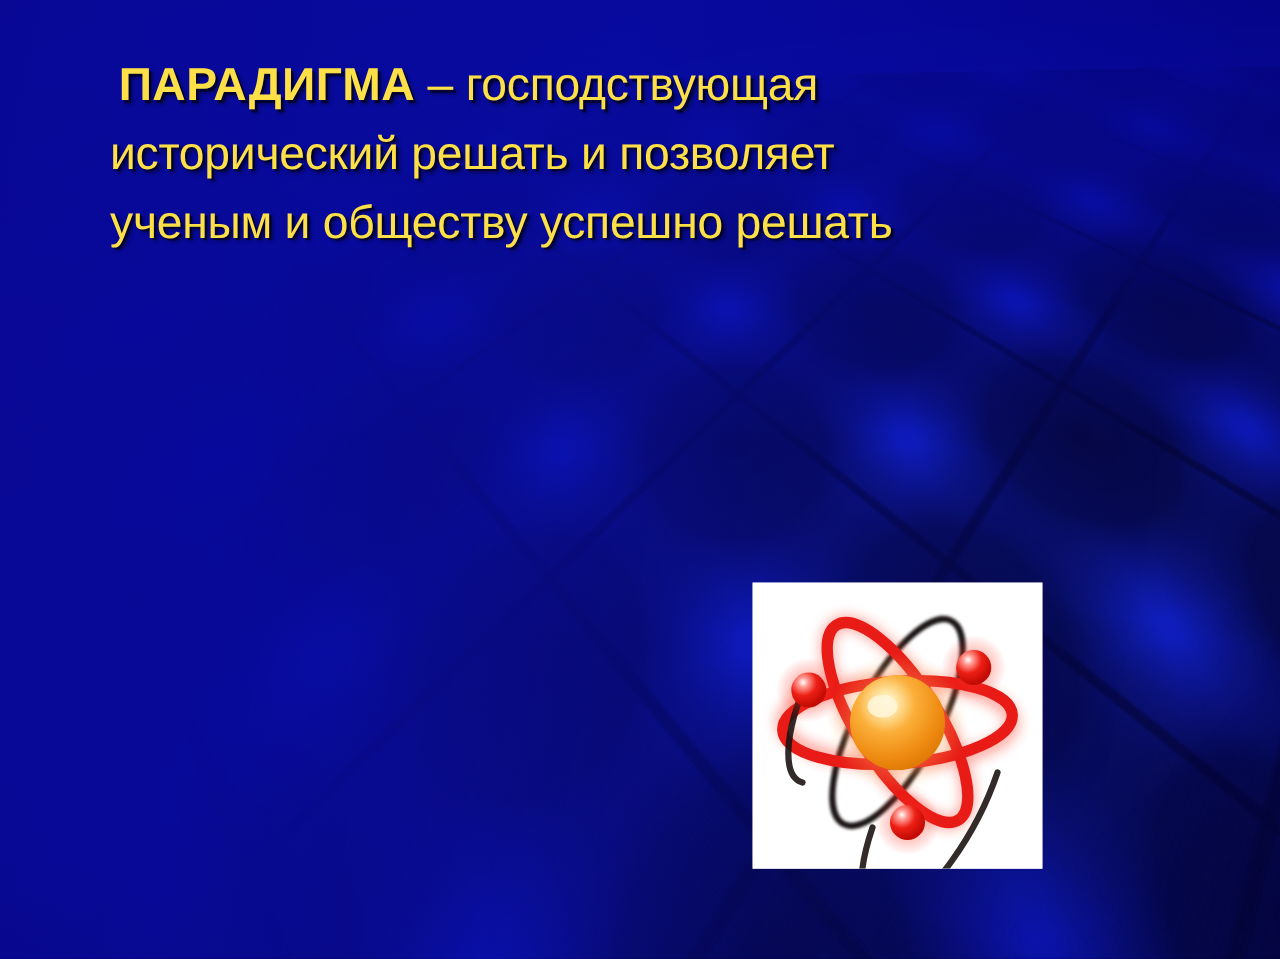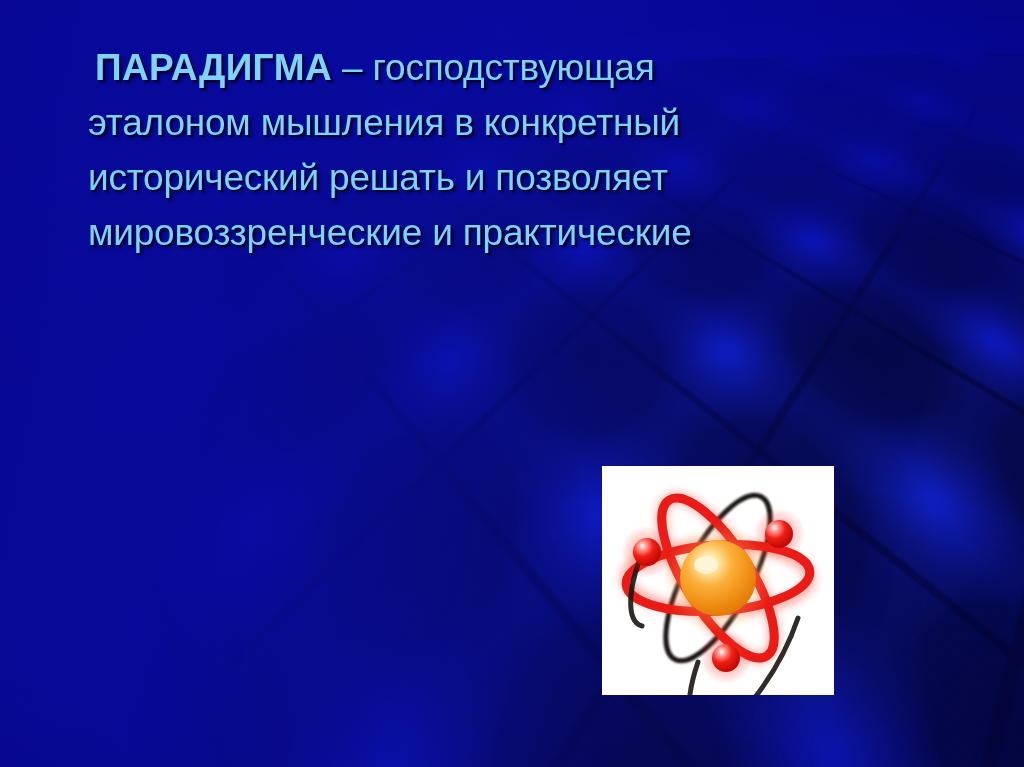--- a/index.html
+++ b/index.html
@@ -91,21 +91,21 @@
   
   .text-block {
     position: absolute;
     left: 88px;
     top: 40px;
     width: 880px;
     z-index: 5;
   }
 
   .para-line {
-    color: #7dd3fc;
+    color: #fde047;
     font-size: 37px;
     line-height: 55px;
     white-space: nowrap;
     letter-spacing: -0.2px;
     text-shadow:
       2px 2px 0 rgba(0,0,40,0.80),
       3px 3px 3px rgba(0,0,30,0.55);
   }
   .para-line .lead {
     font-weight: bold;
@@ -140,23 +140,22 @@
   <div class="bg-layer bg-base"></div>
   <div class="bg-mesh-wrap">
     <div class="bg-mesh"></div>
     <div class="bg-nodes"></div>
   </div>
   <div class="bg-layer bg-haze"></div>
   <div class="bg-layer bg-vignette"></div>
 
   <div class="text-block">
     <div class="para-line first"><span class="lead">ПАРАДИГМА</span><span> – господствующая</span></div>
-    <div class="para-line">эталоном мышления в конкретный</div>
     <div class="para-line">исторический решать и позволяет</div>
-    <div class="para-line">мировоззренческие и практические</div>
+    <div class="para-line">ученым и обществу успешно решать</div>
   </div>
 
   <div class="atom-frame">
     <svg class="atom-svg" viewBox="0 0 232 229">
       <defs>
         <radialGradient id="gNucleus" cx="38%" cy="30%" r="72%">
           <stop offset="0%" stop-color="#ffffff"></stop>
           <stop offset="16%" stop-color="#ffe7a8"></stop>
           <stop offset="42%" stop-color="#fbb03b"></stop>
           <stop offset="78%" stop-color="#ef8c12"></stop>

